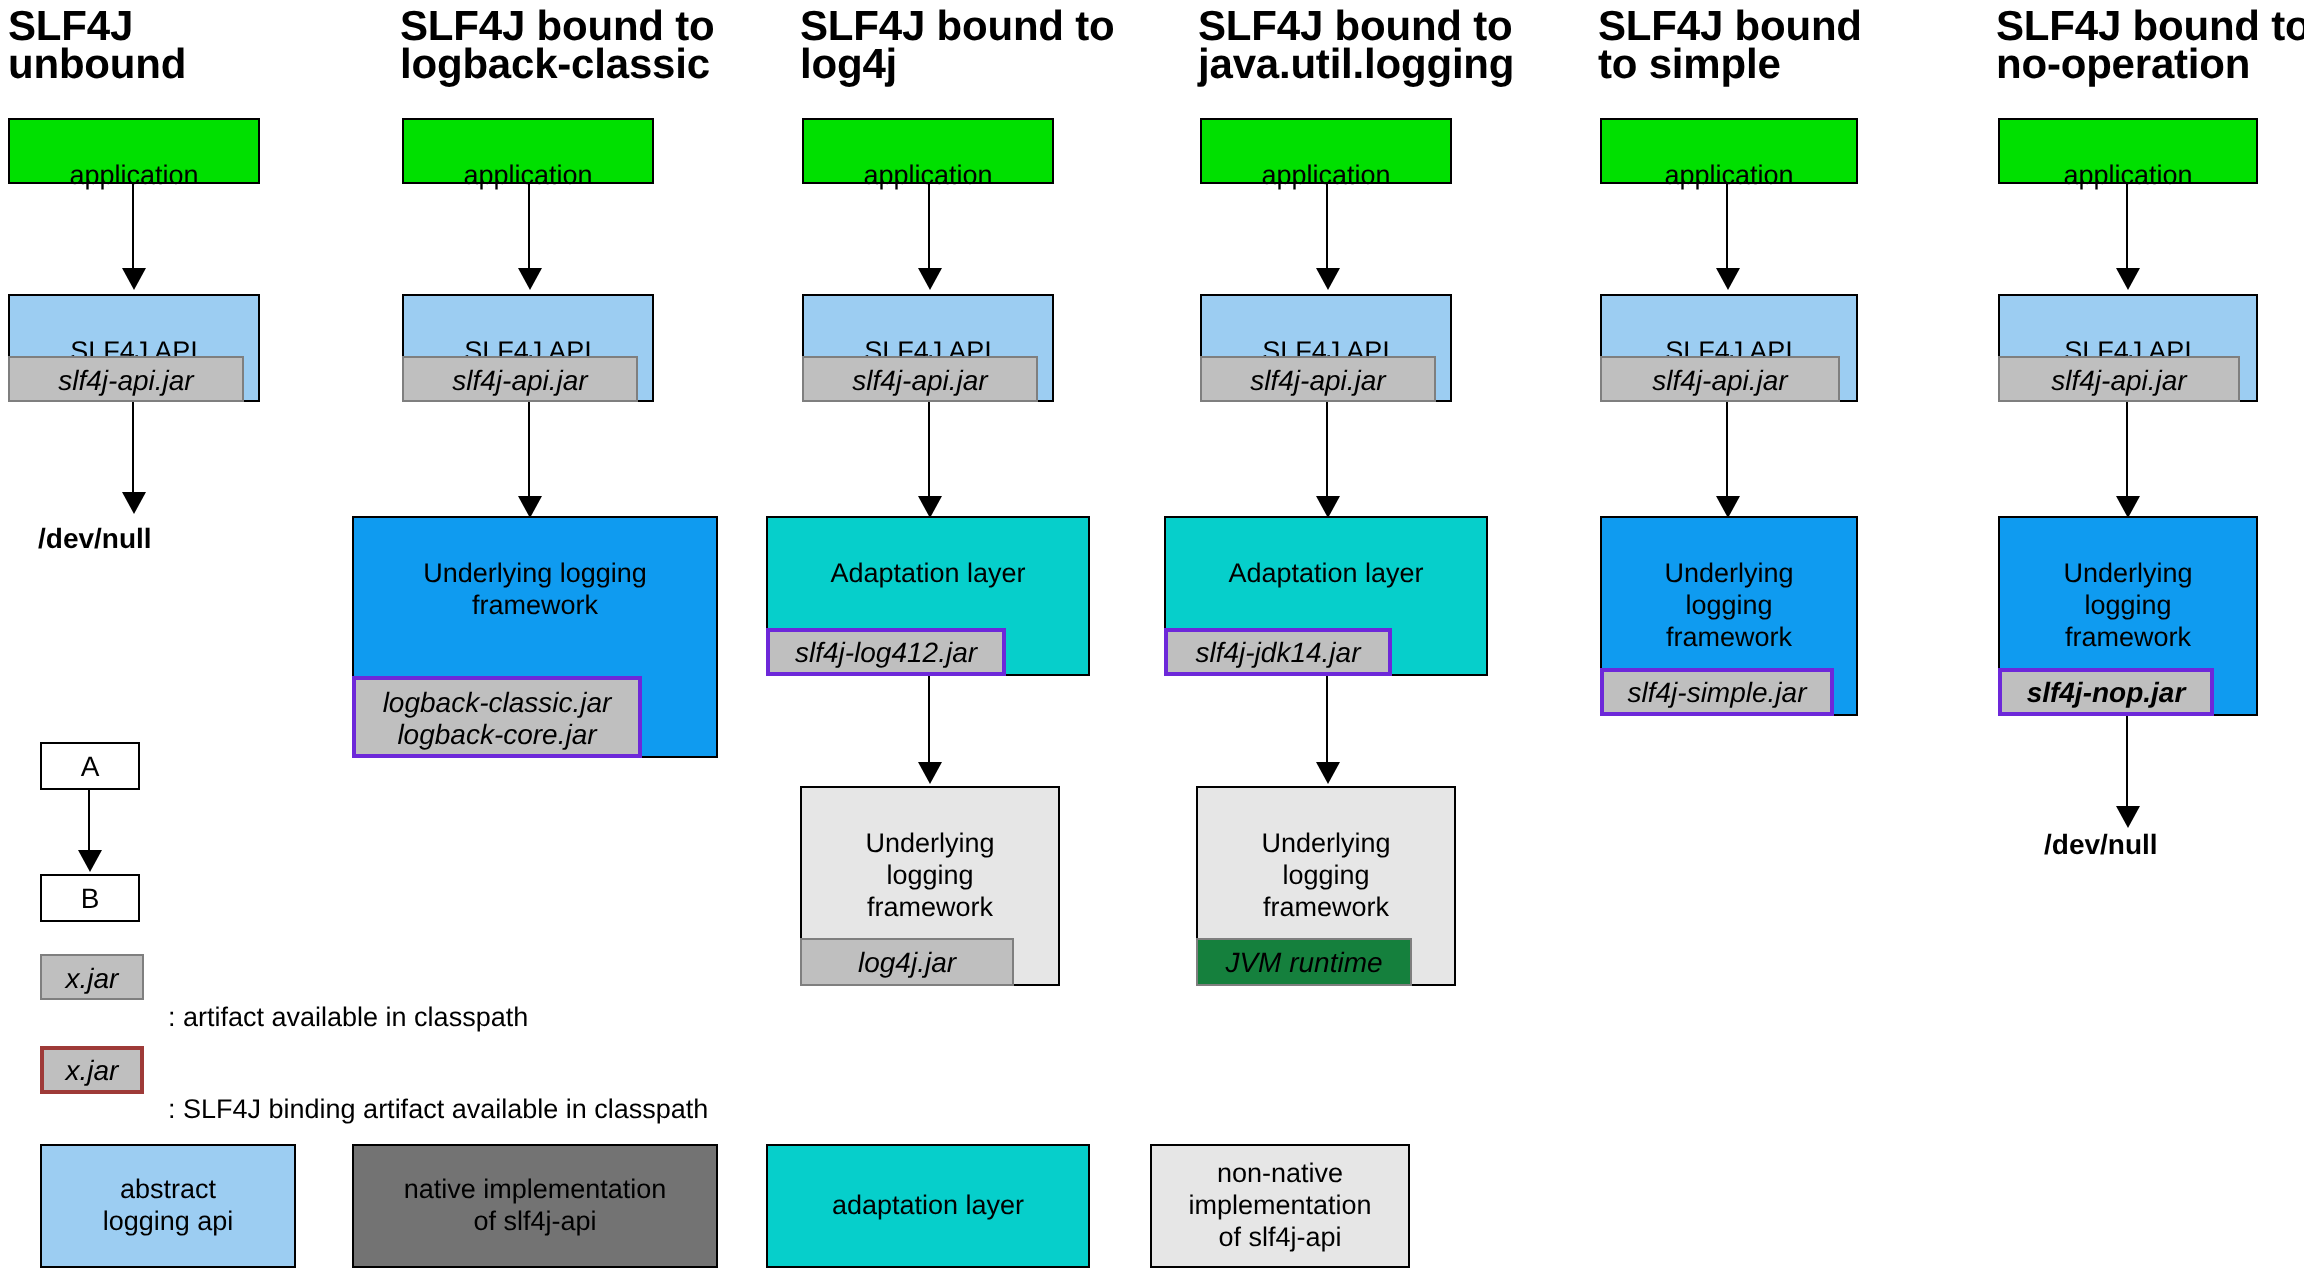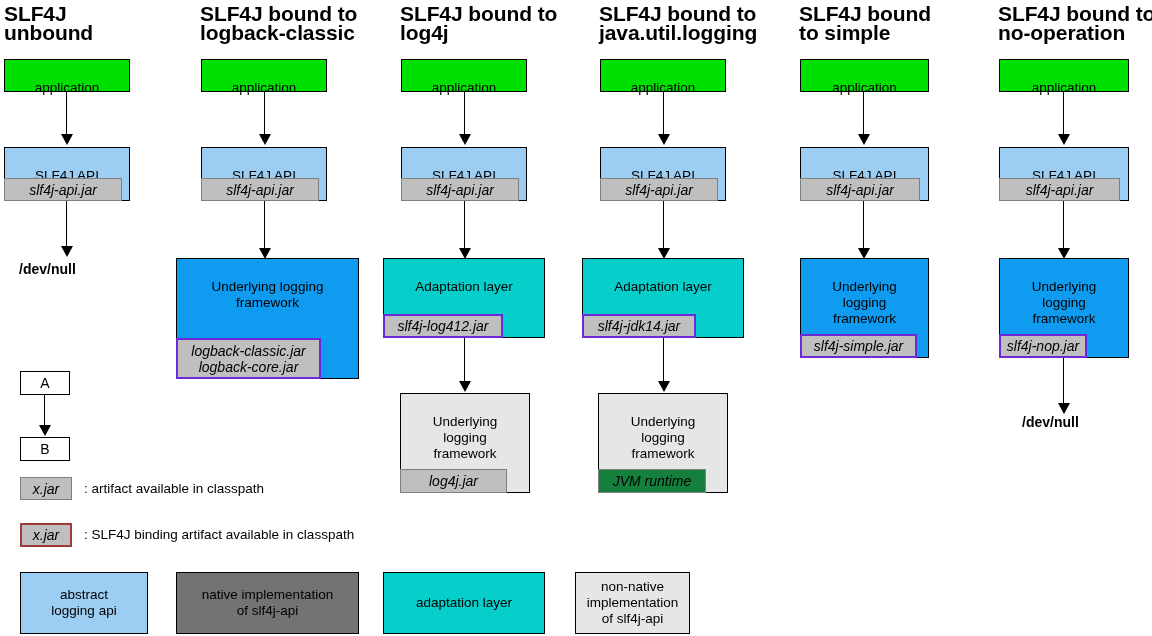--- a/index.html
+++ b/index.html
@@ -120,20 +120,21 @@
     display:flex;
     align-items:center;
     justify-content:center;
   }
   .legend-chip.binding{border:2px solid #9E3A38;}
   .legend-caption{
     position:absolute;
     font-size:13.5px;
     line-height:16px;
     white-space:nowrap;
+    margin-top:20px;
   }
   .swatch{
     position:absolute;
     box-sizing:border-box;
     border:1px solid #000000;
     display:flex;
     align-items:center;
     justify-content:center;
     text-align:center;
     font-size:13.5px;
@@ -296,21 +297,21 @@
     <div class="jar" style="width:121px;height:23px;">slf4j-api.jar</div>
   </div>
 
   <div class="arrow-line" style="left:1063px;top:201px;height:48px;"></div>
   <div class="arrow-head" style="left:1058px;top:248px;"></div>
 
   <div class="box blue" style="left:999px;top:258px;width:130px;height:100px;">
     <div class="box-label">Underlying
 logging
 framework</div>
-    <div class="jar binding" style="width:88px;height:24px;">slf4j-nop.jar</div>
+    <div class="jar binding" style="width:108px;height:24px;font-weight:bold;">slf4j-nop.jar</div>
   </div>
 
   <div class="arrow-line" style="left:1063px;top:358px;height:46px;"></div>
   <div class="arrow-head" style="left:1058px;top:403px;"></div>
   <div class="devnull" style="left:1022px;top:414px;">/dev/null</div>
 
   <div class="legend-box" style="left:20px;top:371px;width:50px;height:24px;">A</div>
   <div class="arrow-line" style="left:44px;top:395px;height:31px;"></div>
   <div class="arrow-head" style="left:39px;top:425px;"></div>
   <div class="legend-box" style="left:20px;top:437px;width:50px;height:24px;">B</div>
@@ -322,17 +323,17 @@
   <div class="legend-caption" style="left:84px;top:527px;">: SLF4J binding artifact available in classpath</div>
 
   <div class="swatch lightblue" style="left:20px;top:572px;width:128px;height:62px;background:#9CCDF2;">abstract
 logging api</div>
 
   <div class="swatch blue" style="left:176px;top:572px;width:183px;height:62px;background:#737373;">native implementation
 of slf4j-api</div>
 
   <div class="swatch teal" style="left:383px;top:572px;width:162px;height:62px;background:#06CFCB;">adaptation layer</div>
 
-  <div class="swatch lightgrey" style="left:575px;top:572px;width:115px;height:62px;background:#E6E6E6;">non-native
+  <div class="swatch lightgrey" style="left:575px;top:572px;width:130px;height:62px;background:#E6E6E6;">non-native
 implementation
 of slf4j-api</div>
 
 </div>
 
 </body></html>

